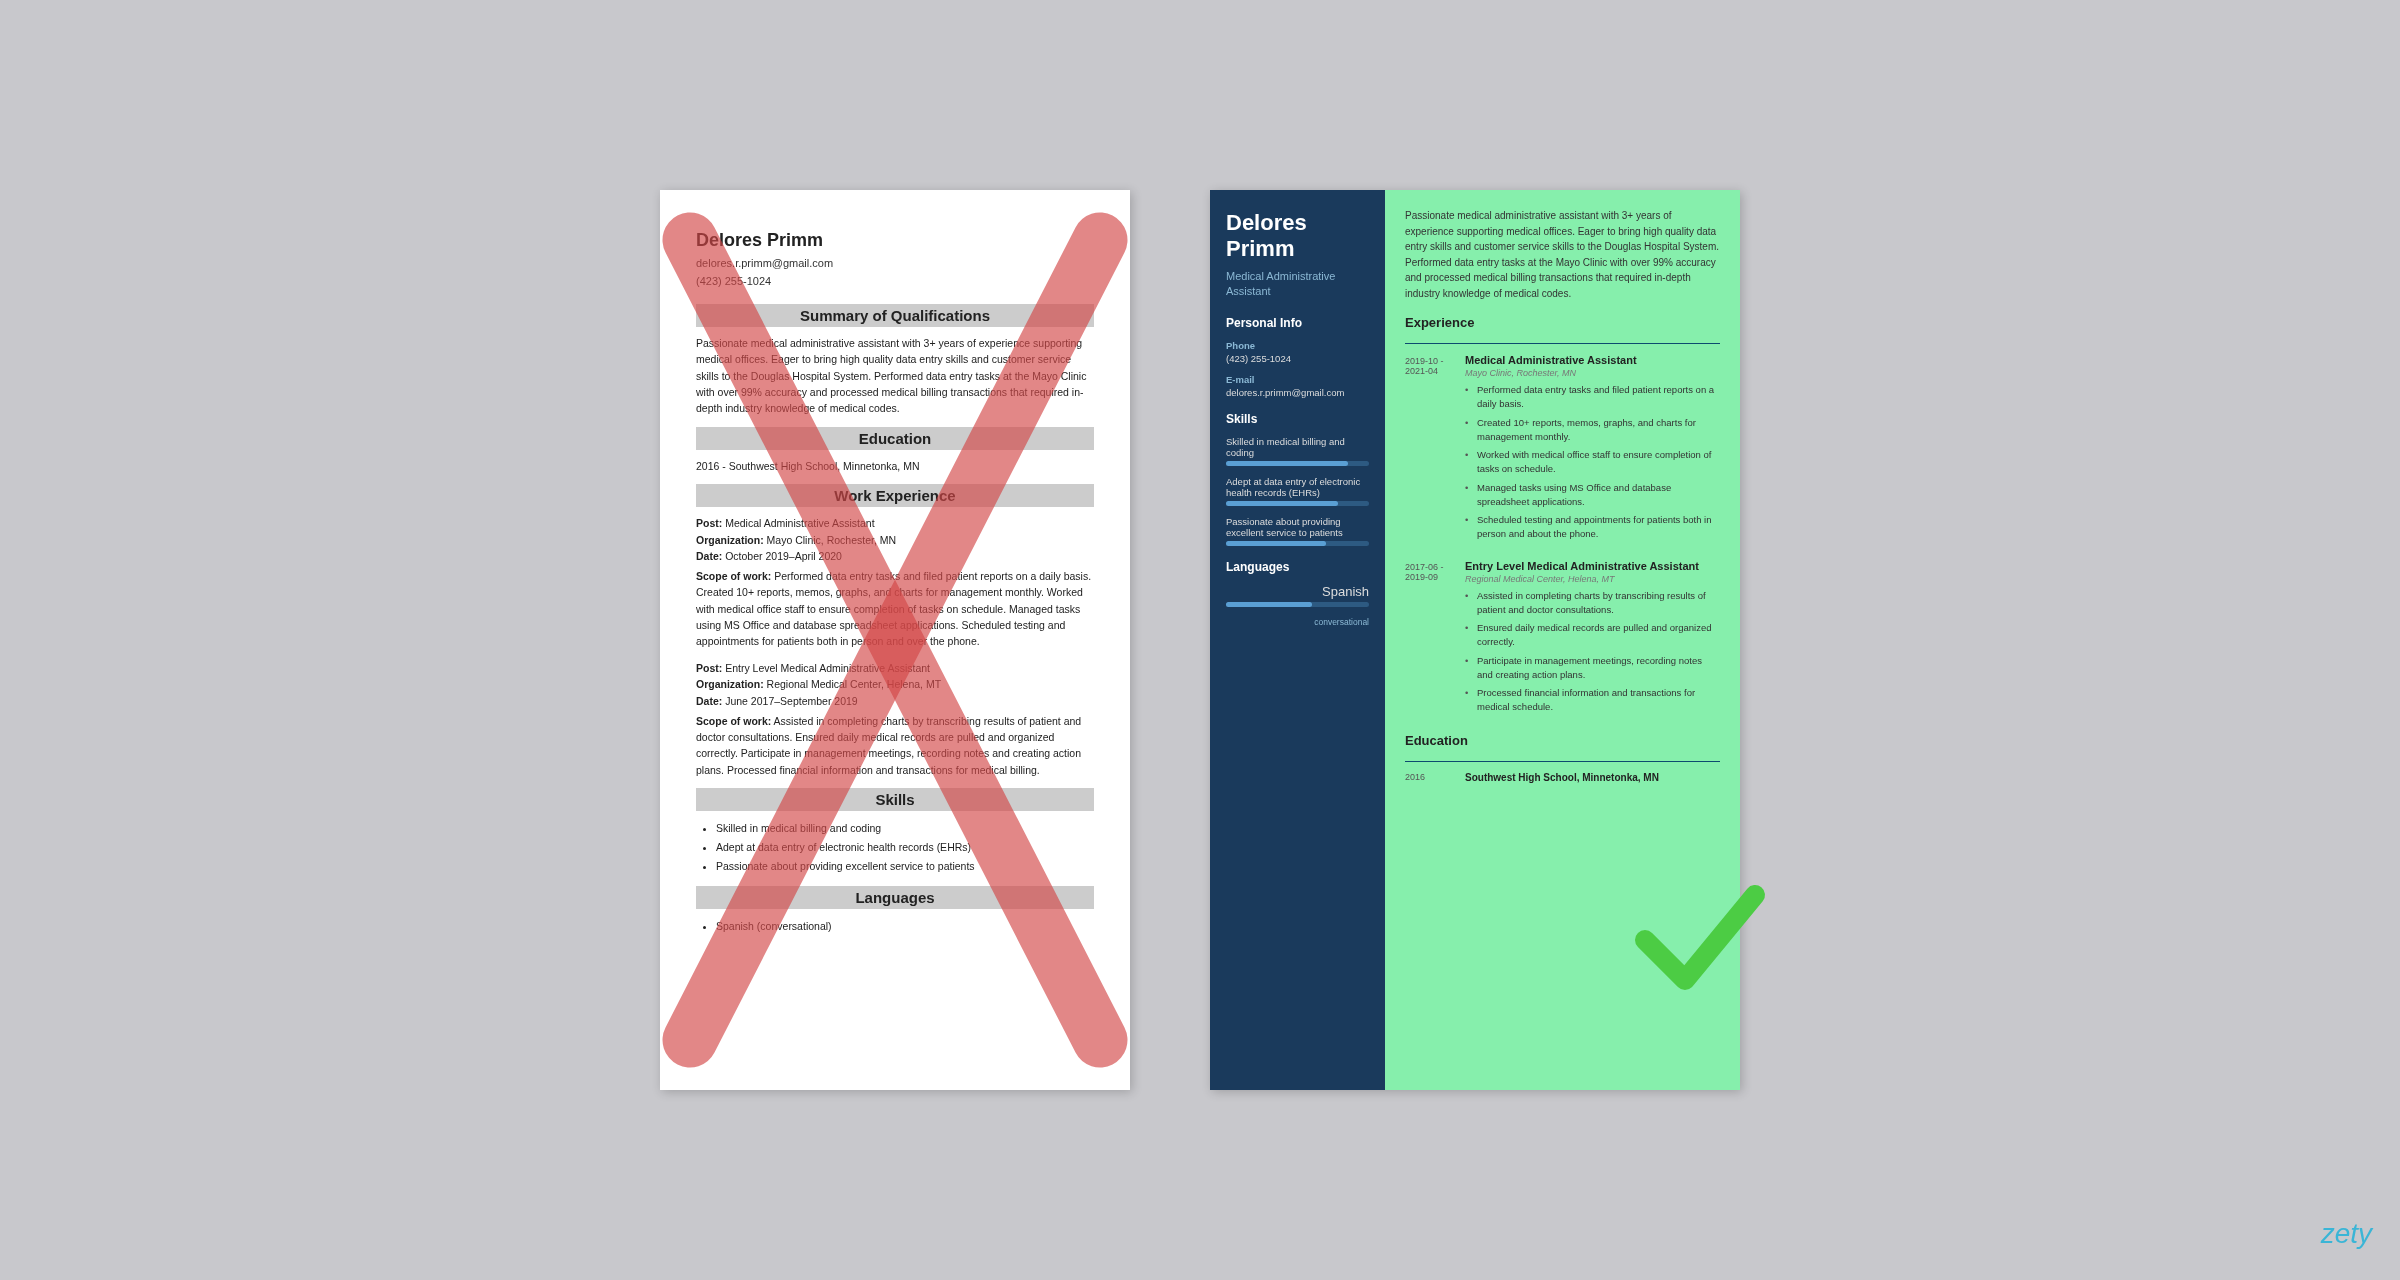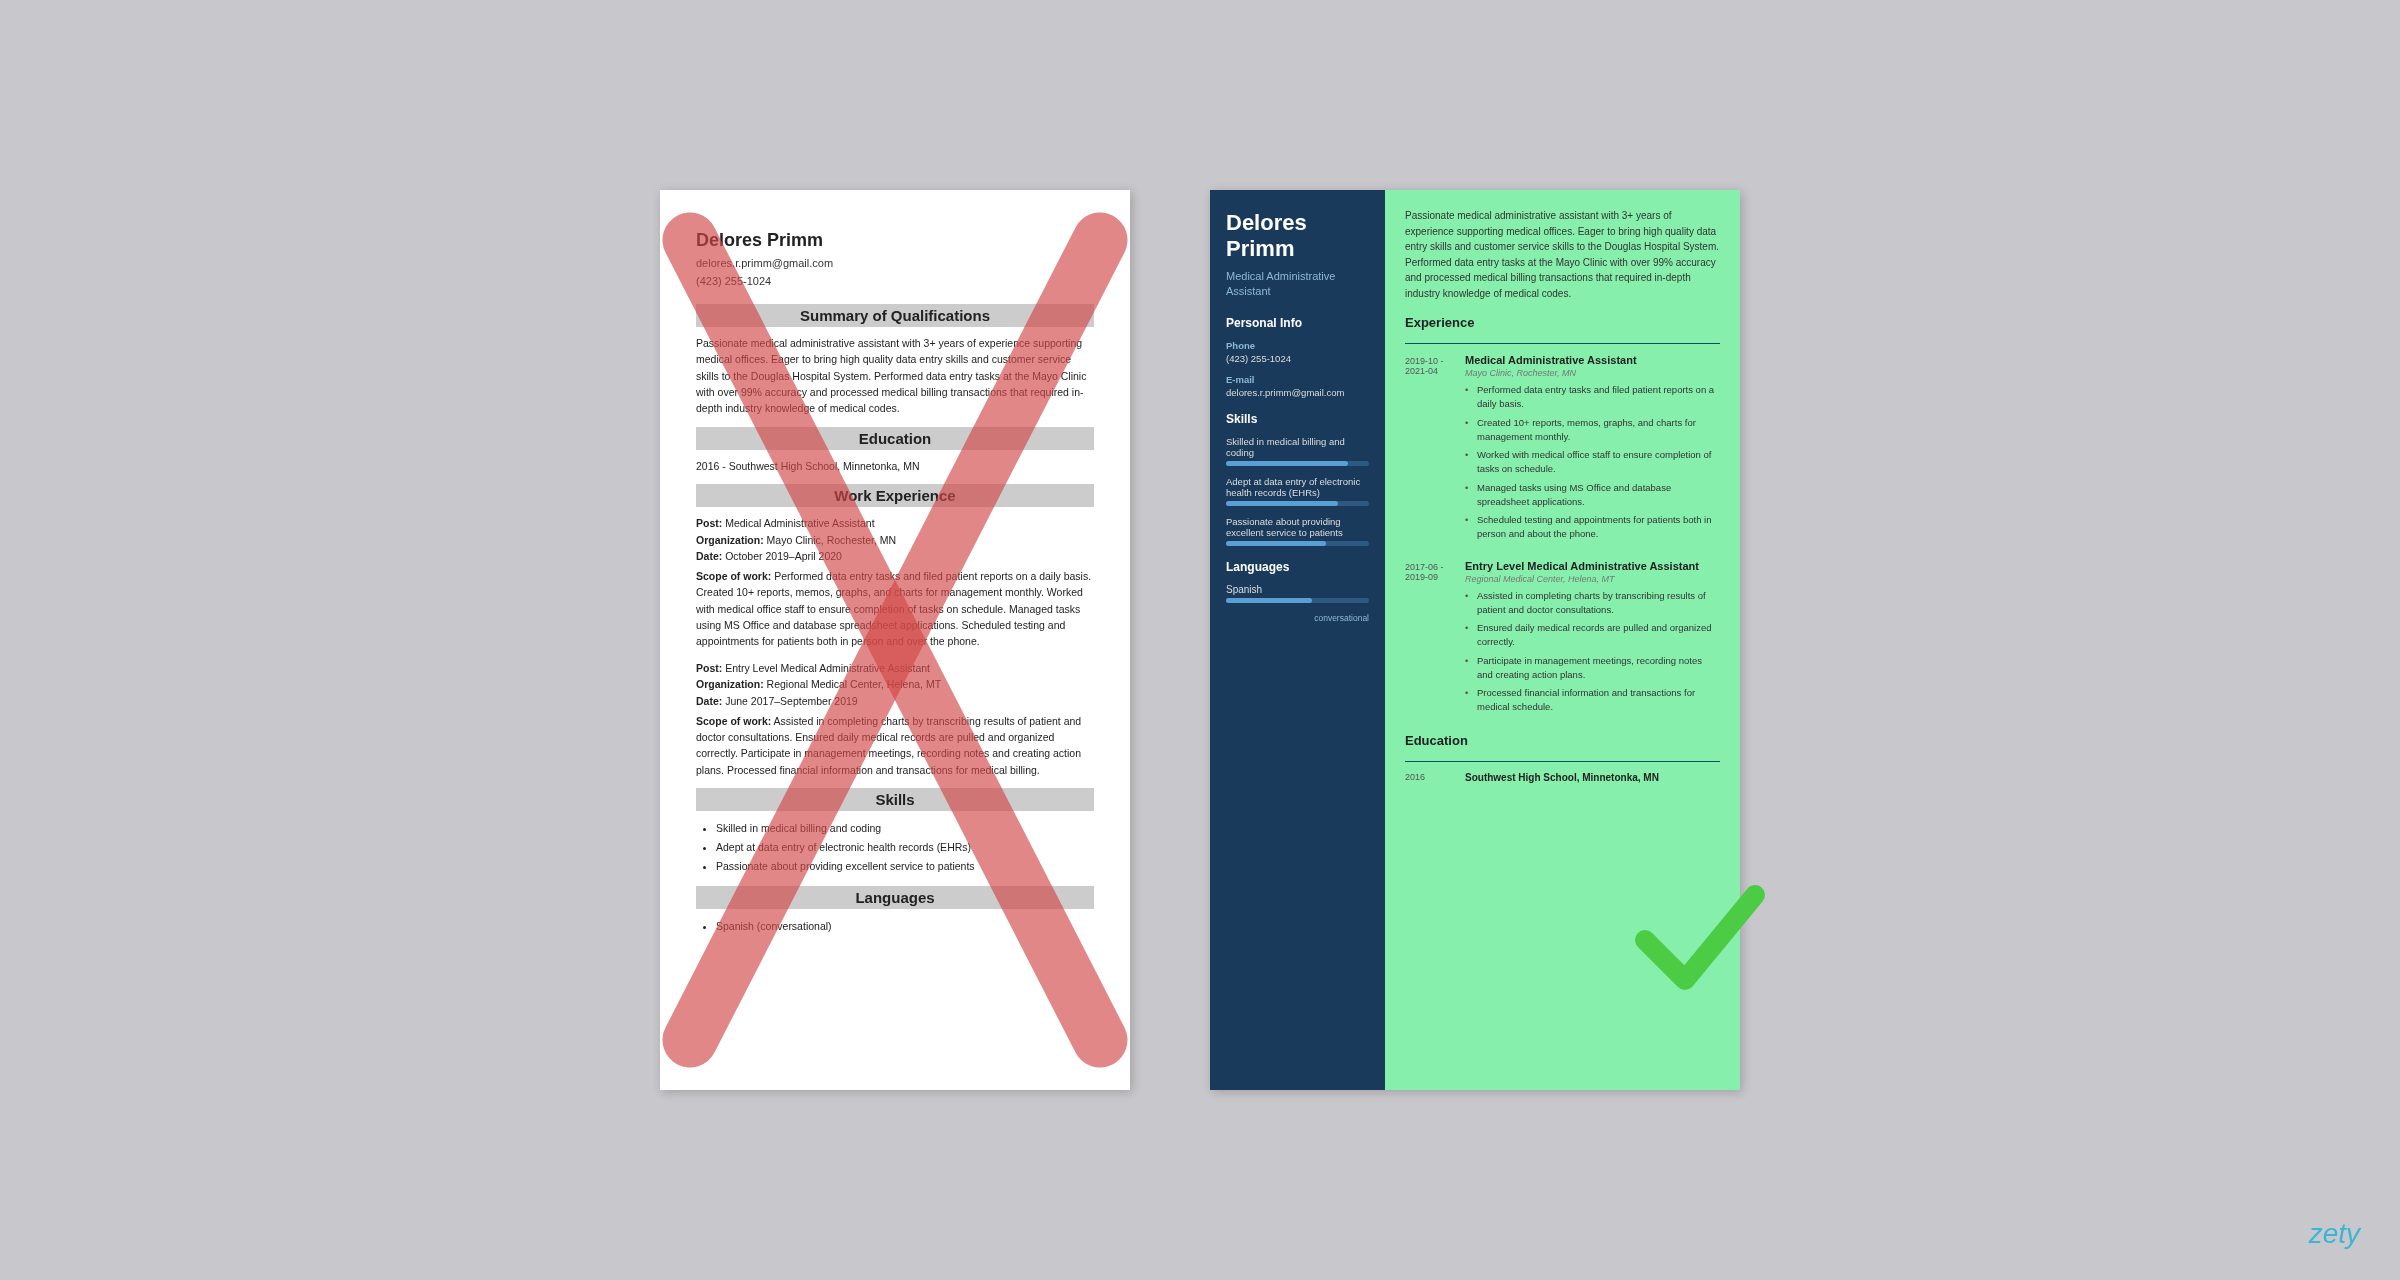--- a/index.html
+++ b/index.html
@@ -166,23 +166,24 @@
       border-radius: 3px;
       margin-bottom: 10px;
     }
     .sidebar-skill-bar-fill {
       height: 5px;
       background: #5a9fd4;
       border-radius: 3px;
     }
 
     .sidebar-lang-name {
-      font-size: 10px;
+      font-size: 13px;
       color: #ddd;
       margin-bottom: 3px;
+      text-align: right;
     }
     .sidebar-lang-level {
       font-size: 8.5px;
       color: #8bb8d4;
       text-align: right;
       margin-bottom: 2px;
     }
 
     
     .right-main {
@@ -463,13 +464,13 @@
 
     <div class="check-overlay">
       <svg viewBox="0 0 140 140" xmlns="http://www.w3.org/2000/svg">
         <polyline points="15,70 55,110 125,25" stroke="#4ccc44" stroke-width="20" stroke-linecap="round" stroke-linejoin="round" fill="none"></polyline>
       </svg>
     </div>
   </div>
 
 </div>
 
-<div class="zety-logo" style="position:fixed; bottom:30px; right:40px;">zety</div>
+<div class="zety-logo" style="position:fixed; bottom:30px; right:28px;">zety</div>
 
 </body></html>

